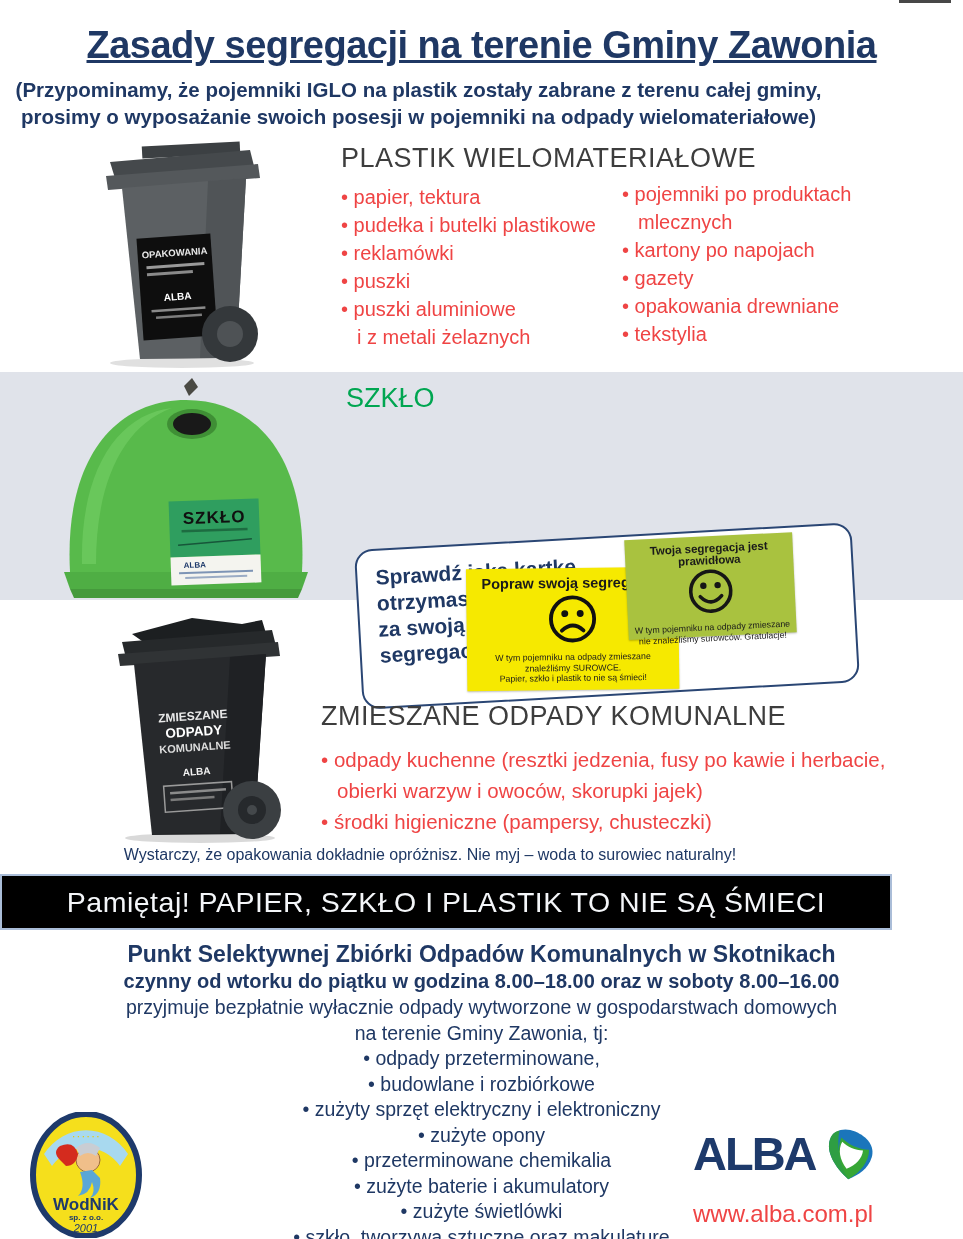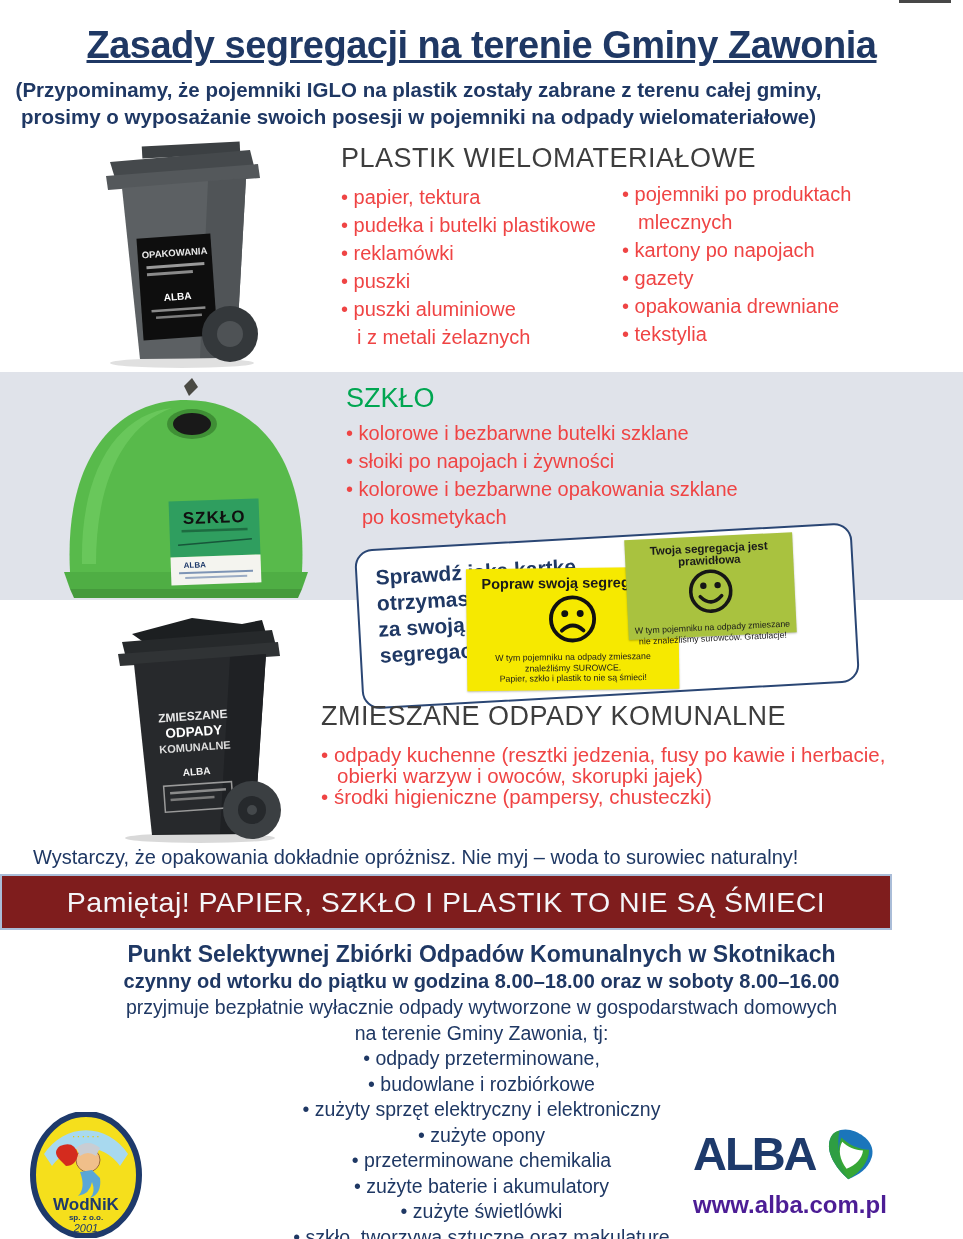--- a/index.html
+++ b/index.html
@@ -47,43 +47,43 @@
             text-align:center;color:#1a1a1a;}
   .card-bad .card-title{font-size:14.5px;font-weight:bold;margin-top:7px;}
   .card-good{left:268px;top:4px;width:168px;height:100px;background:#a9c23f;transform:rotate(0.5deg);
              text-align:center;color:#1a1a1a;}
   .card-good .card-title{font-size:11.5px;font-weight:bold;margin-top:6px;}
   .card-small{font-size:8.8px;line-height:10.5px;margin-top:2px;}
 
   
   .sec3-heading{position:absolute;left:321px;top:701px;}
   .sec3-list{position:absolute;left:321px;top:744px;width:610px;}
-  .sec3-list .b-item{font-size:20.5px;line-height:21px;}
-
-  
-  .rinse{position:absolute;left:0;top:846px;width:860px;
-         font-size:20px;color:#1f3864;padding-left:33px;}
-  .banner{position:absolute;left:0;top:874px;width:888px;height:52px;background:#7f1d1d;
+  .sec3-list .b-item{font-size:20.5px;line-height:31px;}
+
+  
+  .rinse{position:absolute;left:0;top:846px;width:860px;text-align:center;
+         font-size:16px;color:#1f3864;}
+  .banner{position:absolute;left:0;top:874px;width:888px;height:52px;background:#000000;
           border:2px solid #aabdd8;display:flex;align-items:center;justify-content:center;}
   .banner-text{color:#f4f6f9;font-size:28.5px;letter-spacing:0.5px;}
 
   
   .pszok{position:absolute;left:0;top:941px;width:963px;text-align:center;color:#1f3864;}
   .pszok-title{font-size:23px;font-weight:bold;line-height:27px;}
   .pszok-hours{font-size:20px;font-weight:bold;line-height:26px;}
   .pszok-line{font-size:19.5px;line-height:26px;}
   .pszok-item{font-size:19.5px;line-height:25.5px;}
   .pszok-item::before{content:"• ";}
 
   
   .wodnik{position:absolute;left:30px;top:1112px;}
   .alba{position:absolute;left:693px;top:1126px;width:260px;}
   .alba-row{display:flex;align-items:center;gap:8px;}
   .alba-word{font-size:47px;font-weight:900;color:#1e3a6b;letter-spacing:-2px;}
-  .alba-url{font-size:24px;font-weight:bold;color:#4c1d95;margin-top:10px;}
+  .alba-url{font-size:24px;font-weight:normal;color:#ef4444;margin-top:19px;}
   .alba-email{font-size:16.5px;font-weight:bold;color:#1e3a6b;margin-top:18px;}
 
   svg text{font-family:"Liberation Sans",sans-serif;}
 </style>
 </head>
 <body>
 
 <div id="page">
 
   <div class="scan-mark"></div>
@@ -152,26 +152,20 @@
         <path d="M126,170 L200,166" stroke="#17563a" stroke-width="1.5" fill="none"></path>
         <rect x="118" y="182" width="90" height="28" fill="#f4f4ef"></rect>
         <text x="142" y="193" text-anchor="middle" font-size="8" font-weight="bold" fill="#1e3a6b">ALBA</text>
         <rect x="126" y="197" width="74" height="2" fill="#7d94b5"></rect>
         <rect x="132" y="202" width="62" height="2" fill="#9aabc4"></rect>
       </g>
     </svg>
   </div>
 
   <div class="sec2-heading">SZKŁO</div>
-  <div class="sec2-list">
-    <div class="b-item preline">kolorowe i bezbarwne butelki szklane</div>
-    <div class="b-item preline">słoiki po napojach i żywności</div>
-    <div class="b-item preline">kolorowe i bezbarwne opakowania szklane
-po kosmetykach</div>
-  </div>
 
   <div class="cards-panel">
     <div class="cards-q preline">Sprawdź jaką kartkę
 otrzymasz
 za swoją
 segregację?</div>
 
     <div class="card card-bad">
       <div class="card-title">Popraw swoją segregację!</div>
       <svg width="54" height="54" viewBox="0 0 70 70" style="margin-top:1px;">

